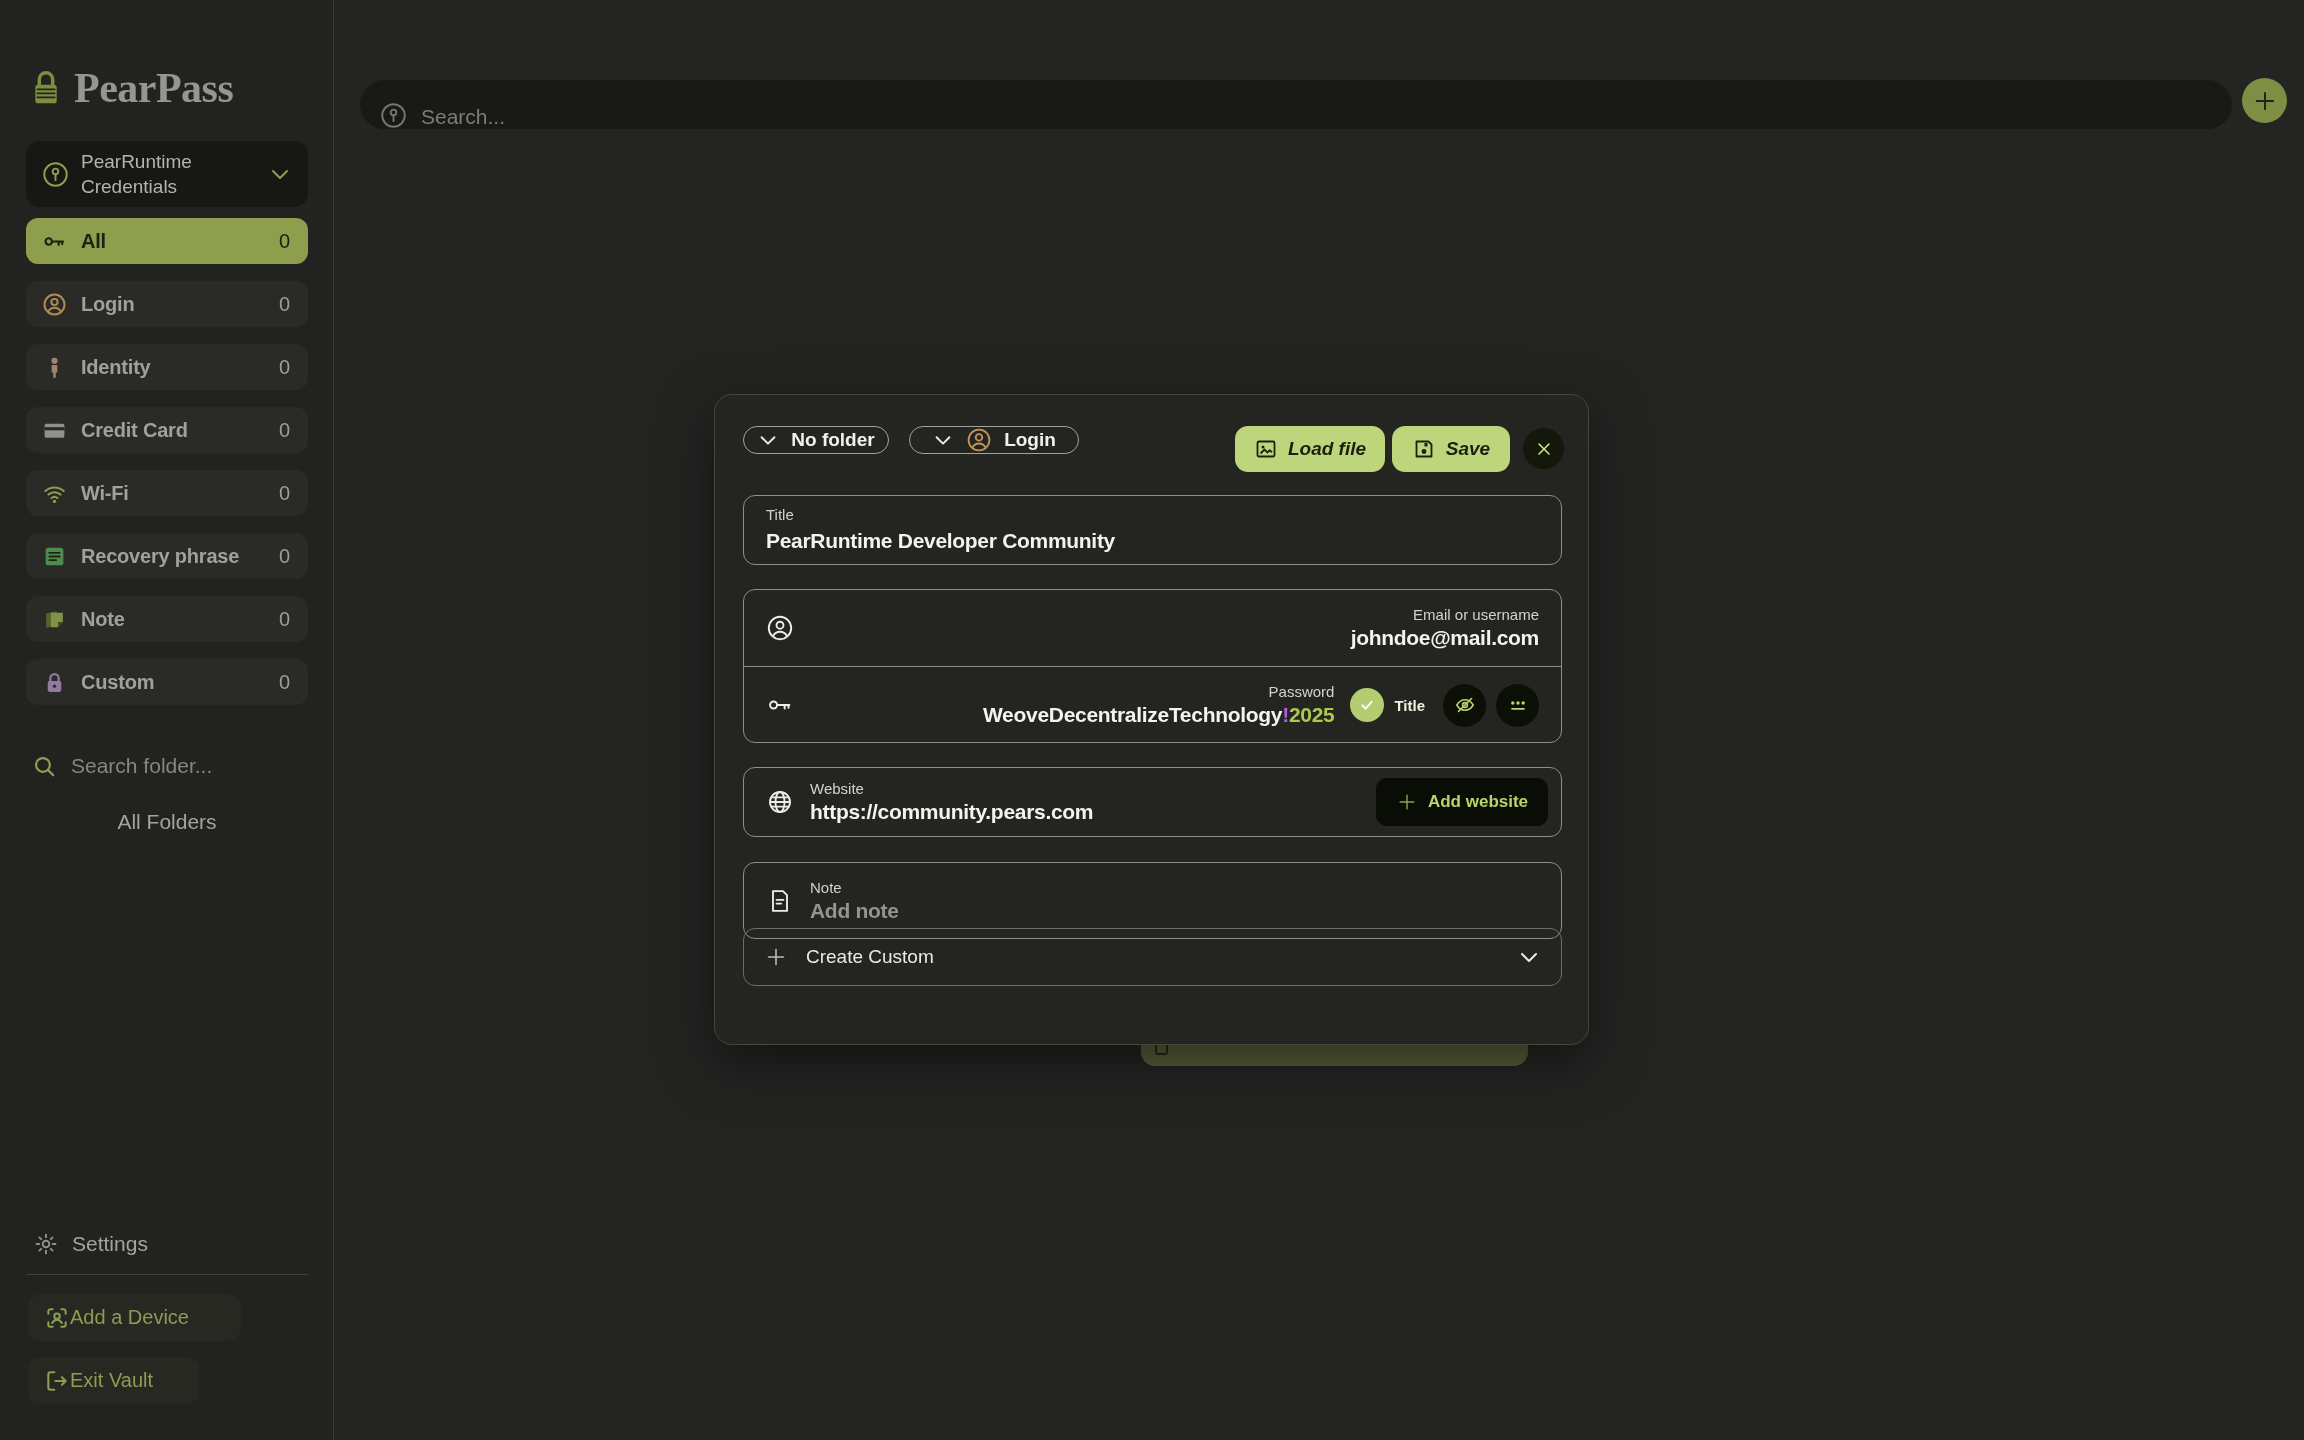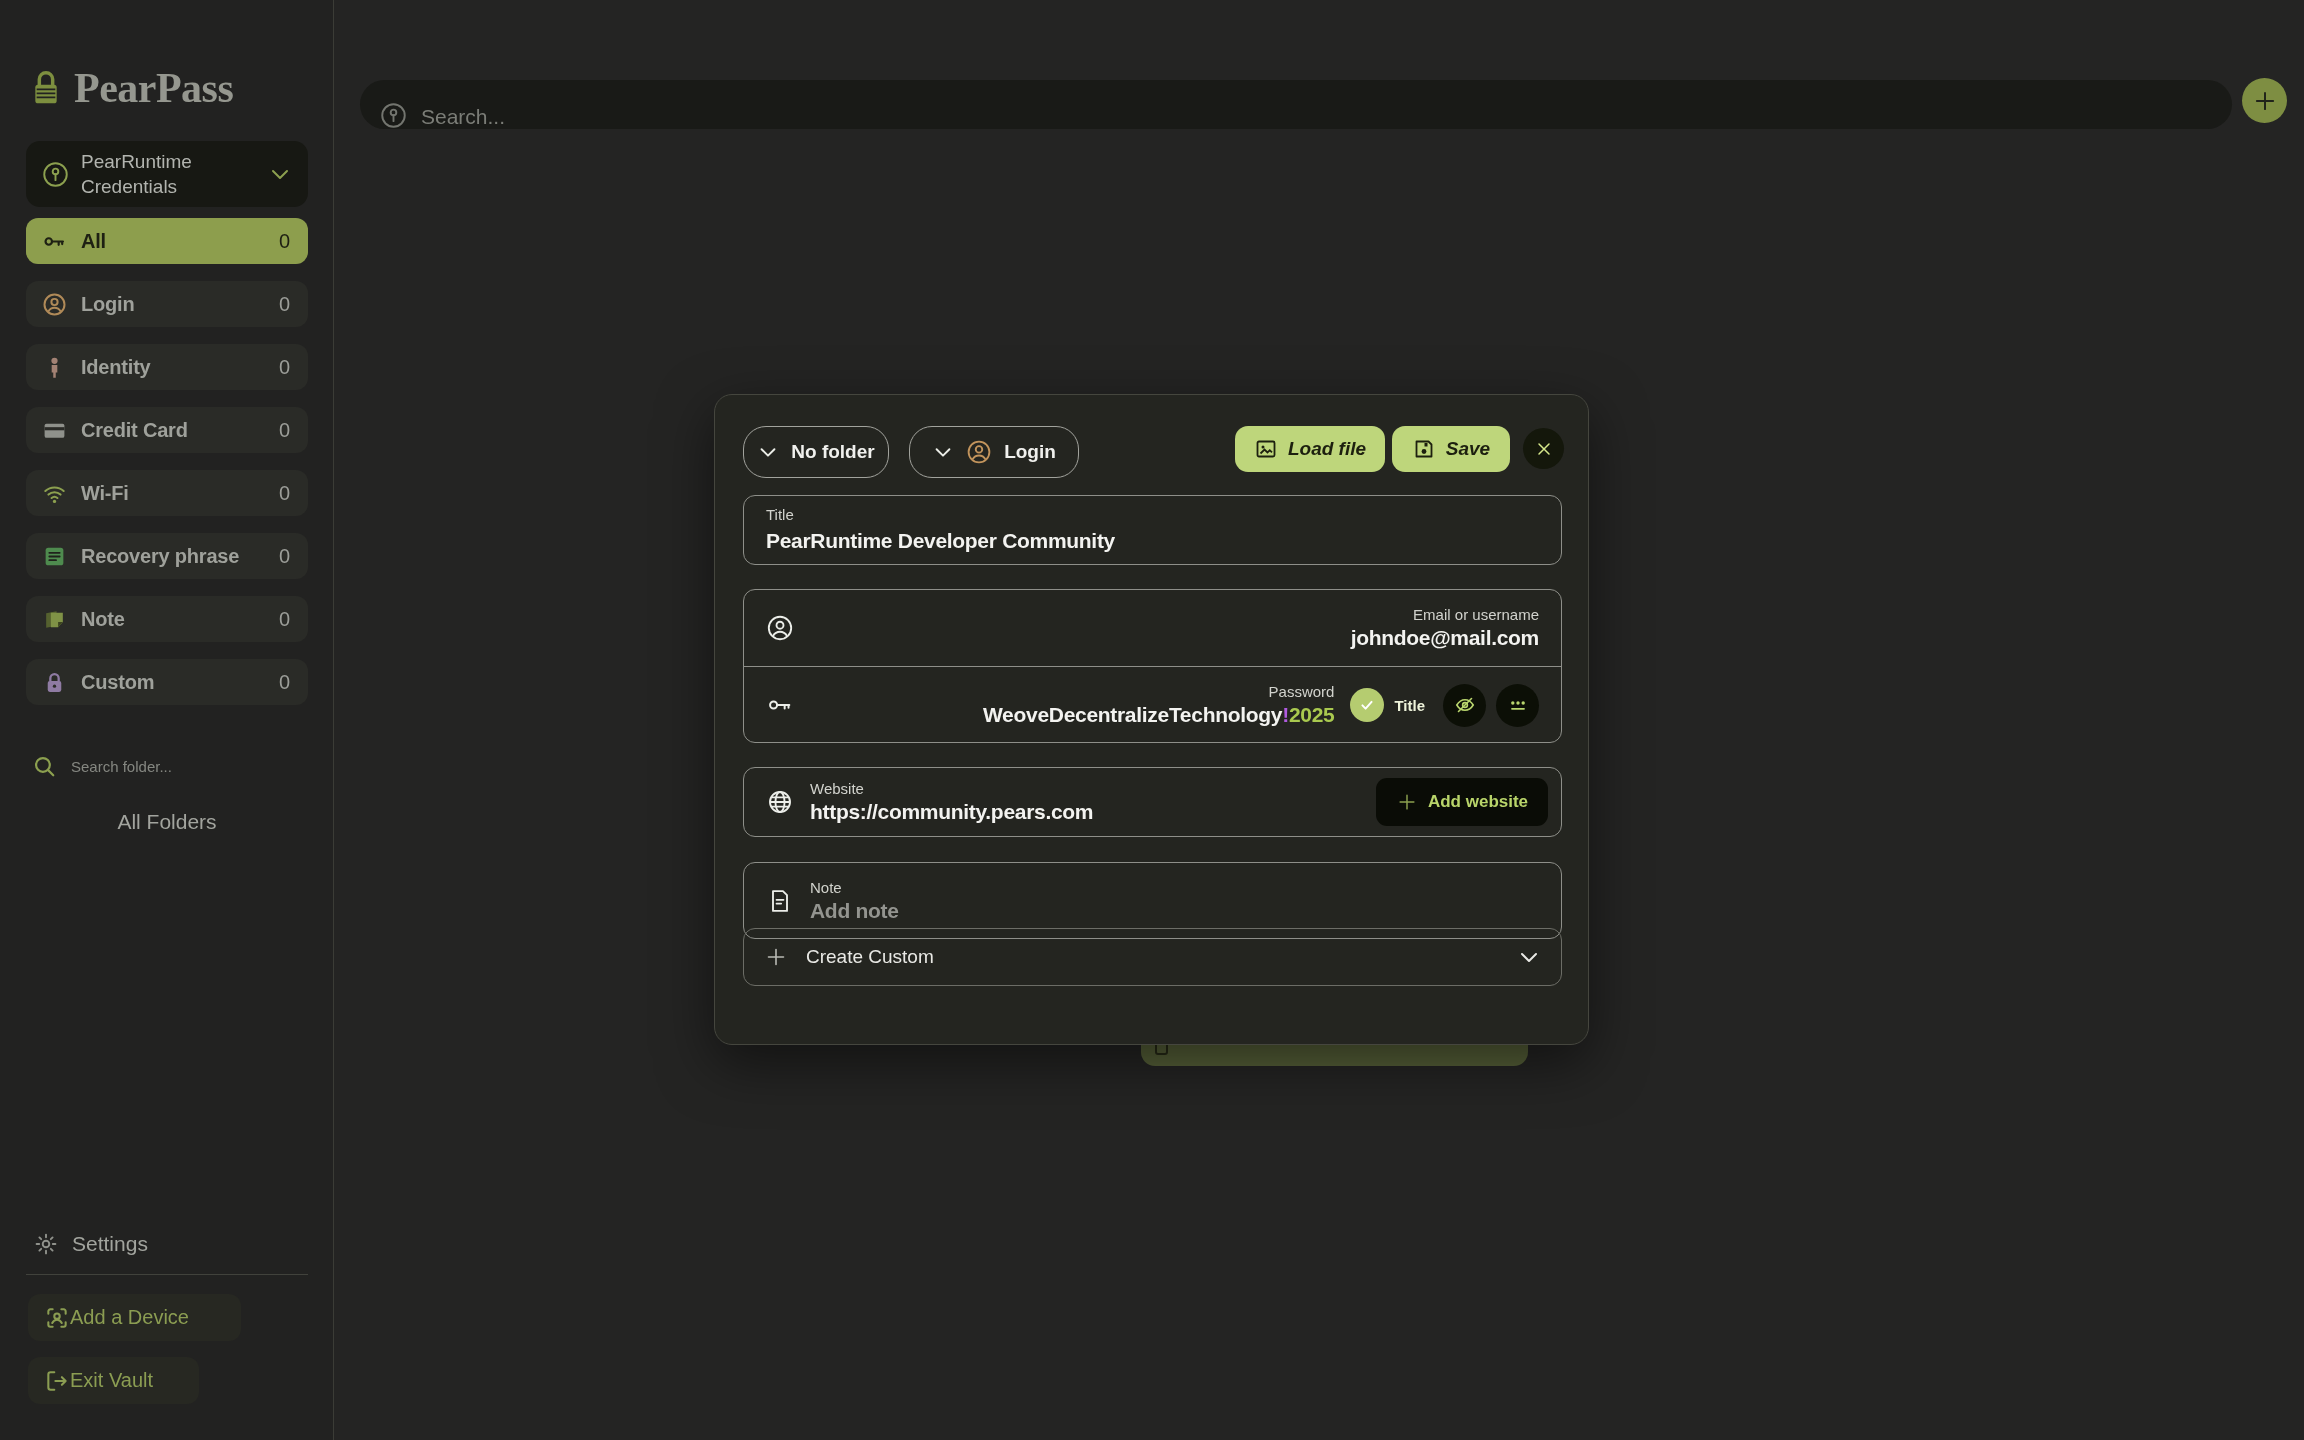--- a/index.html
+++ b/index.html
@@ -41,21 +41,21 @@
   .cat-item .c-label { flex:1; font-size:20px; font-weight:700; color:#9fa19b; letter-spacing:-0.2px; }
   .cat-item .c-count { font-size:20px; color:#9b9d98; }
   .cat-item.selected { background:#8d9e4d; }
   .cat-item.selected .c-label, .cat-item.selected .c-count { color:#1e2013; }
 
   .folder-search { position:absolute; left:32px; top:750px; width:270px; height:32px;
     display:flex; align-items:center; gap:14px; cursor:text; }
   .folder-search .s-icon { width:25px; height:25px; color:#8ca04f; }
   .folder-search input {
     background:transparent; border:none; outline:none; width:200px;
-    font-family:"Liberation Sans", sans-serif; font-size:15px; color:#a7a9a3;
+    font-family:"Liberation Sans", sans-serif; font-size:21px; color:#a7a9a3;
   }
   .folder-search input::placeholder { color:#858781; }
 
   .all-folders { position:absolute; left:26px; top:796px; width:282px; height:34px;
     display:flex; align-items:center; gap:14px;flex-direction:column; }
   .all-folders .af-chevron { width:24px; height:24px; color:#8b8d87; cursor:pointer; }
   .all-folders .af-label { flex:1; font-size:21px; color:#a2a49e; }
   .all-folders .af-plus { width:26px; height:26px; color:#8ca04f; cursor:pointer; }
 
   .settings-row { position:absolute; left:34px; top:1232px; display:flex; align-items:center;
@@ -102,21 +102,21 @@
     border:2px solid #272a17; border-radius:3px;
   }
 
   
   .modal {
     position:absolute; left:714px; top:394px; width:875px; height:651px;
     background:#242520; border:1px solid #45463e; border-radius:18px; z-index:10;
     box-shadow:0 18px 55px rgba(0,0,0,0.5);
   }
   .pill {
-    position:absolute; top:31px; height:52px; border:1.4px solid #a2a39d; border-radius:23px;
+    position:absolute; top:31px; height:28px; border:1.4px solid #a2a39d; border-radius:23px;
     display:flex; align-items:center; justify-content:center; gap:12px;
     background:transparent; cursor:pointer;
   }
   .pill .p-chevron { width:22px; height:22px; color:#eceee8; }
   .pill .p-label { font-size:19px; font-weight:700; color:#f0f0ed; }
   .pill-folder { left:28px; width:146px; }
   .pill-type { left:194px; width:170px; }
   .pill-type .p-user { width:26px; height:26px; color:#c2945c; }
 
   .green-btn {

